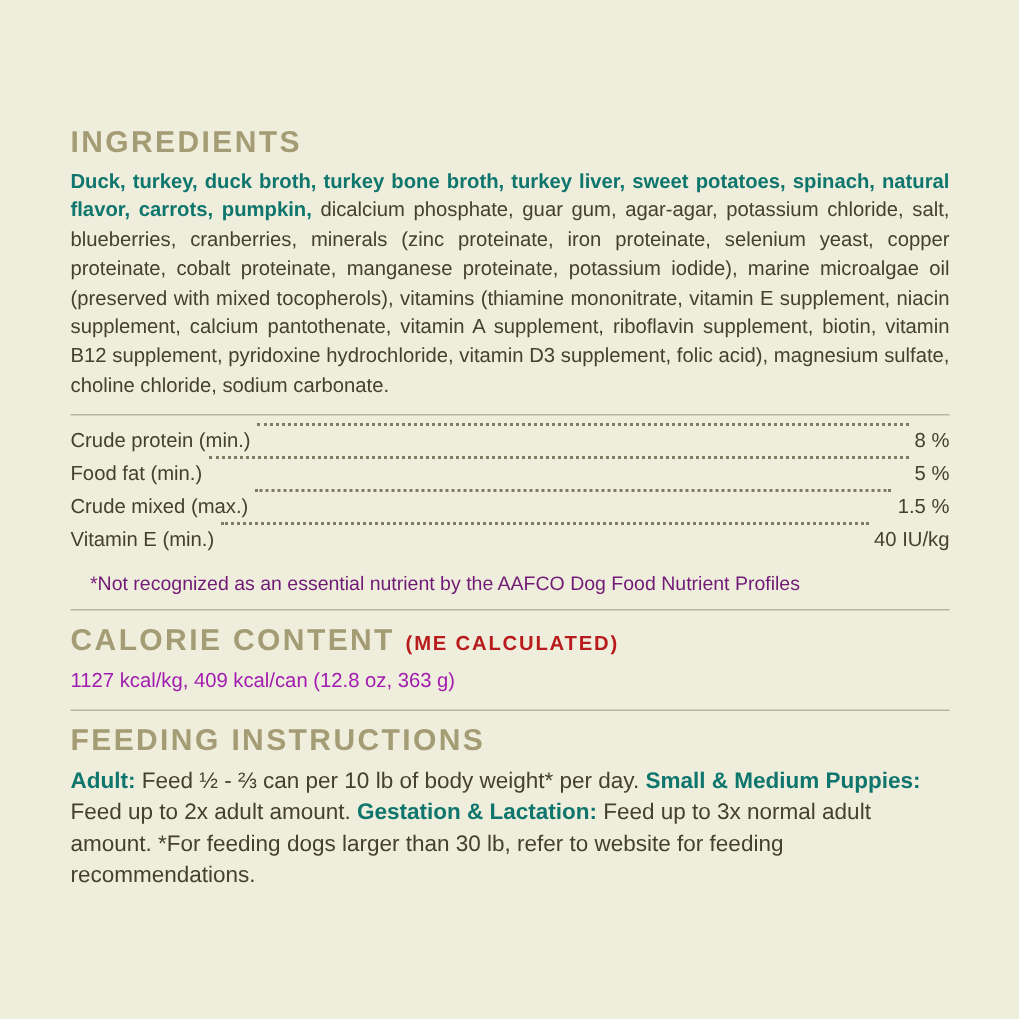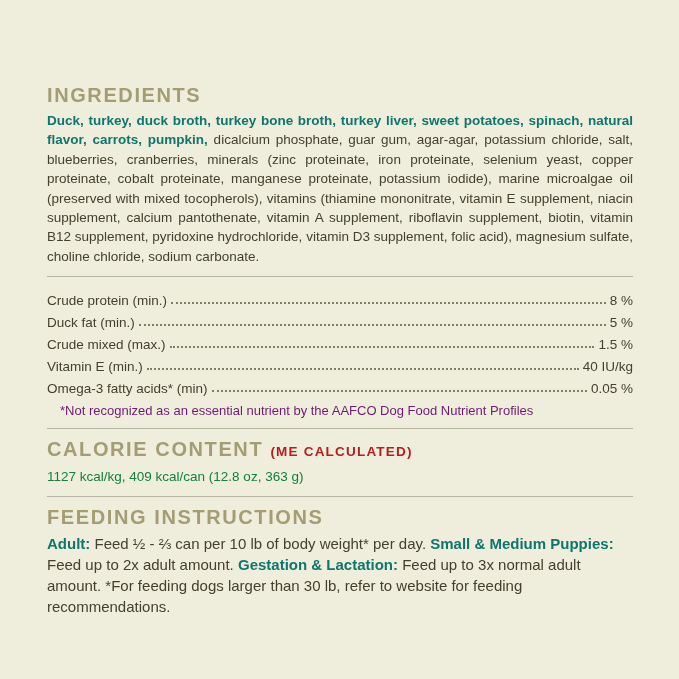--- a/index.html
+++ b/index.html
@@ -44,21 +44,21 @@
   .justified { text-align: justify; }
   .bold { font-weight: bold; color: #0f766e; }
   .divider {
     border: none;
     border-top: 1px solid #b9b5a4;
     margin: 10px 0 9px 0;
   }
   .ga-rows { margin-top: 2px; }
   .ga-row {
     display: flex;
-    align-items: flex-end;
+    align-items: flex-start;
     font-size: 13.5px;
     height: 22px;
     color: #45412f;
   }
   .ga-row .dots {
     flex: 1;
     margin: 0 4px;
     border-bottom: 2px dotted #817c64;
     position: relative;
     top: -4px;
@@ -67,21 +67,21 @@
   .ga-row .value { white-space: nowrap; }
   .footnote {
     font-size: 13px;
     margin: 7px 0 0 13px;
     color: #701a75;
   }
   .calorie-text {
     font-size: 13.5px;
     line-height: 18px;
     margin: 2px 0 0 0;
-    color: #15803d;
+    color: #a21caf;
   }
   .feeding-text {
     font-size: 15px;
     line-height: 21px;
     margin: 2px 0 0 0;
     color: #45412f;
   }
 </style>
 </head>
 <body>
@@ -96,38 +96,33 @@
   <hr class="divider">
 
   <section>
     <div class="ga-rows">
       <div class="ga-row">
         <span>Crude protein (min.)</span>
         <span class="dots"></span>
         <span class="value">8 %</span>
       </div>
       <div class="ga-row">
-        <span>Duck fat (min.)</span>
+        <span>Food fat (min.)</span>
         <span class="dots"></span>
         <span class="value">5 %</span>
       </div>
       <div class="ga-row">
         <span>Crude mixed (max.)</span>
         <span class="dots"></span>
         <span class="value">1.5 %</span>
       </div>
       <div class="ga-row">
         <span>Vitamin E (min.)</span>
         <span class="dots"></span>
         <span class="value">40 IU/kg</span>
-      </div>
-      <div class="ga-row">
-        <span>Omega-3 fatty acids* (min)</span>
-        <span class="dots"></span>
-        <span class="value">0.05 %</span>
       </div>
     </div>
     <p class="footnote">*Not recognized as an essential nutrient by the AAFCO Dog Food Nutrient Profiles</p>
   </section>
 
   <hr class="divider">
 
   <section>
     <h2 class="section-title"><span>CALORIE CONTENT</span> <span class="subtitle">(ME CALCULATED)</span></h2>
     <p class="calorie-text">1127 kcal/kg, 409 kcal/can (12.8 oz, 363 g)</p>

